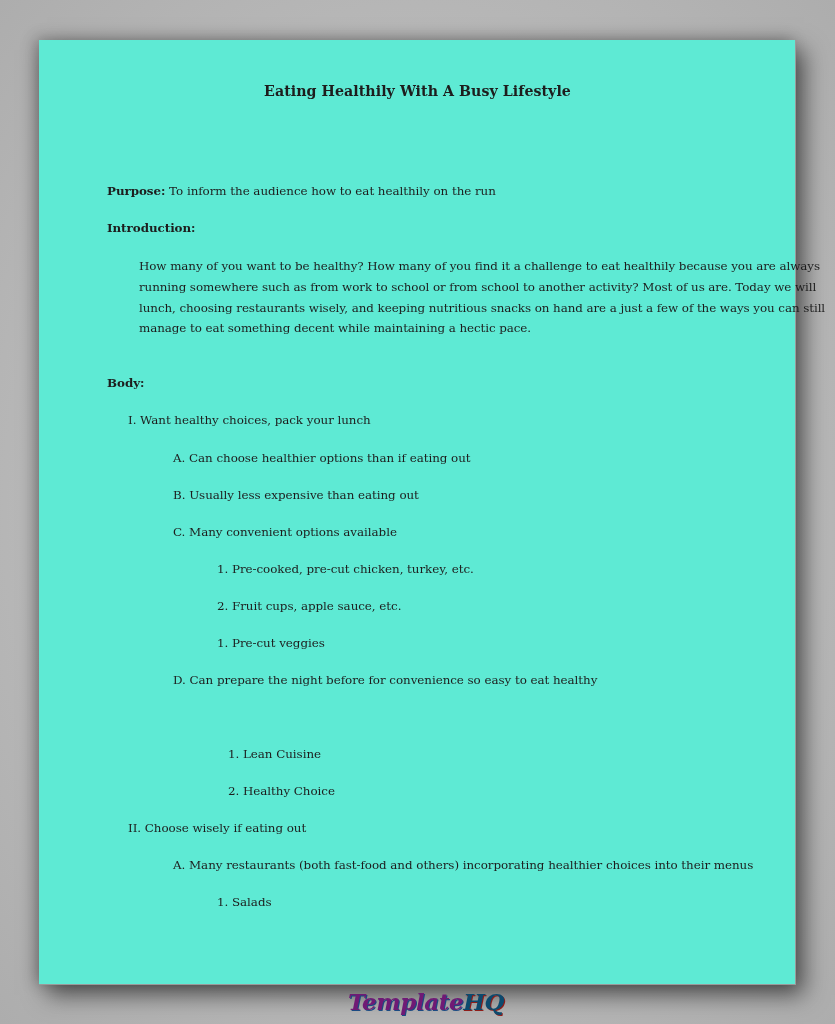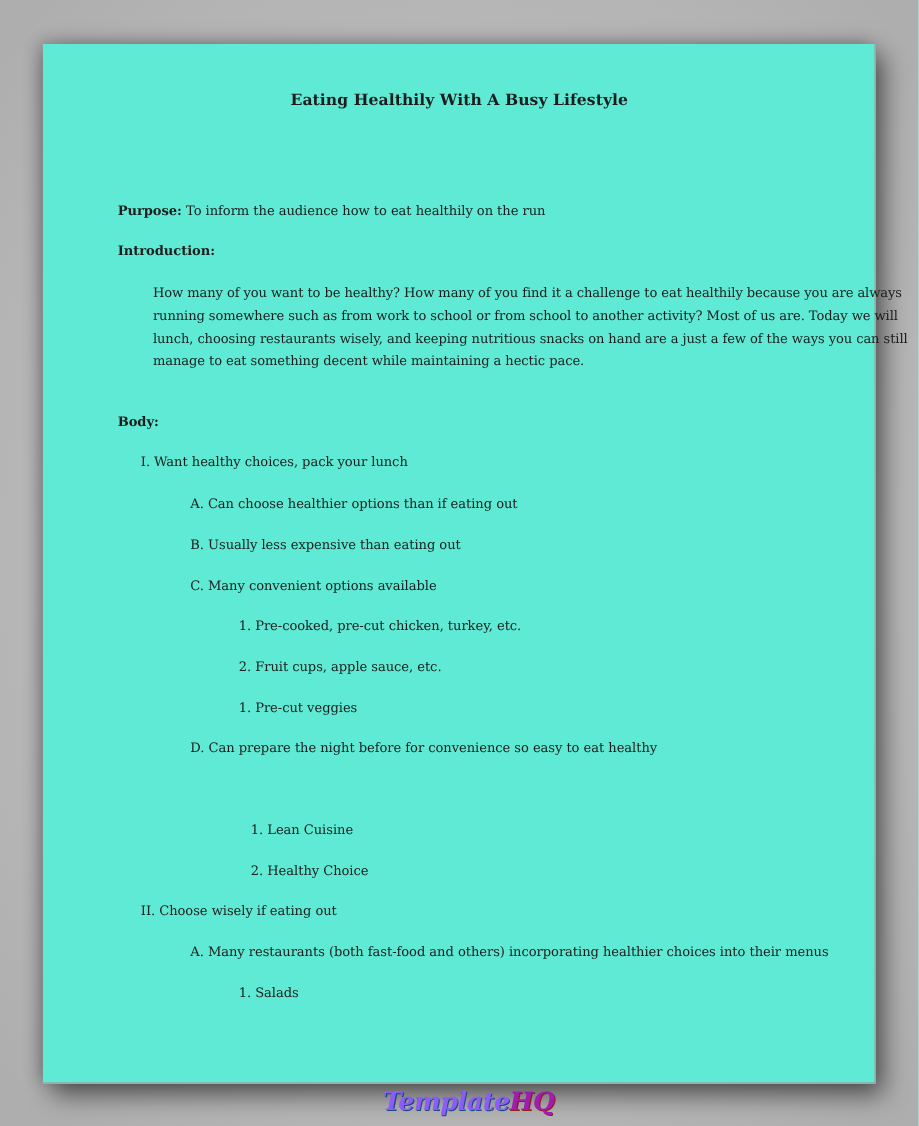--- a/index.html
+++ b/index.html
@@ -73,25 +73,25 @@
     top: 990px;
     font-family: "DejaVu Serif", "Liberation Serif", serif;
     font-weight: bold;
     font-style: italic;
     font-size: 23px;
     letter-spacing: -0.4px;
     line-height: 1;
     white-space: nowrap;
   }
   .logo .template {
-    color: #8b5cf6;
+    color: #701a75;
     text-shadow: 1px 1px 0 #1b4a82;
   }
   .logo .hq {
-    color: #a21caf;
+    color: #0c4a6e;
     text-shadow: 1px 1px 0 #8f1d19;
   }
 </style>
 </head>
 <body>
 
 <div class="paper-shadow"></div>
 
 <div class="paper">
 

